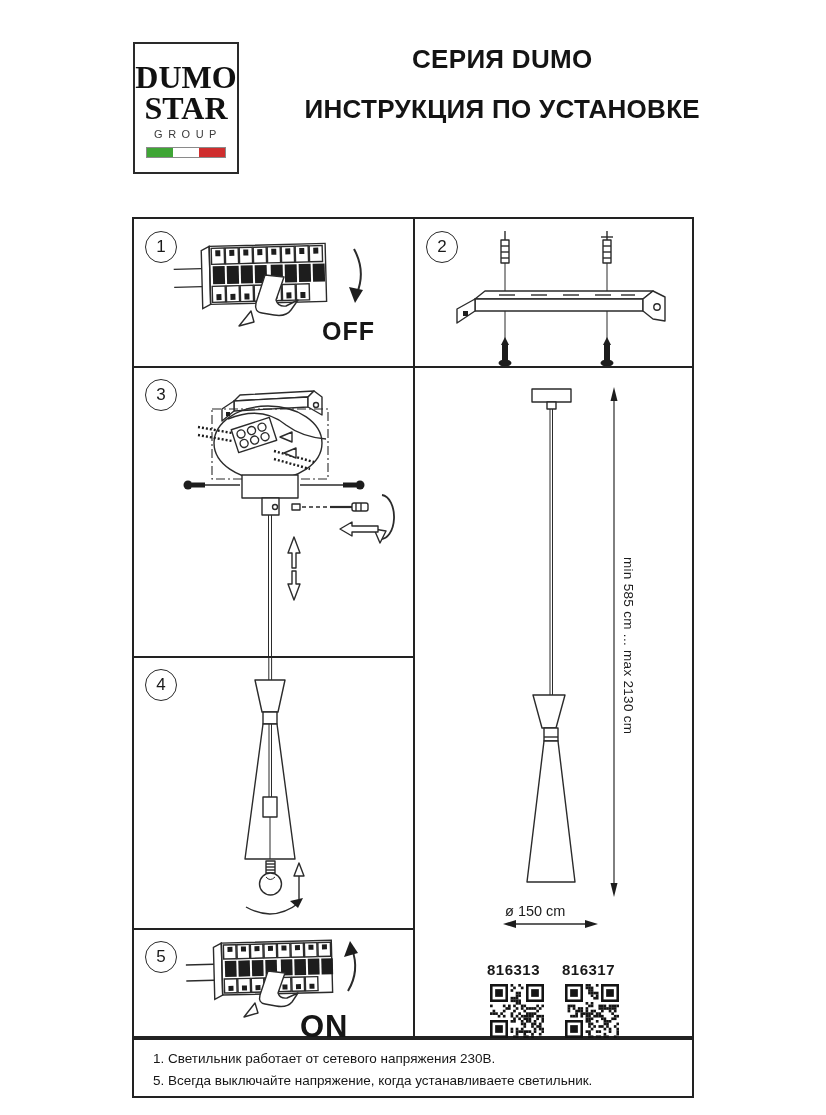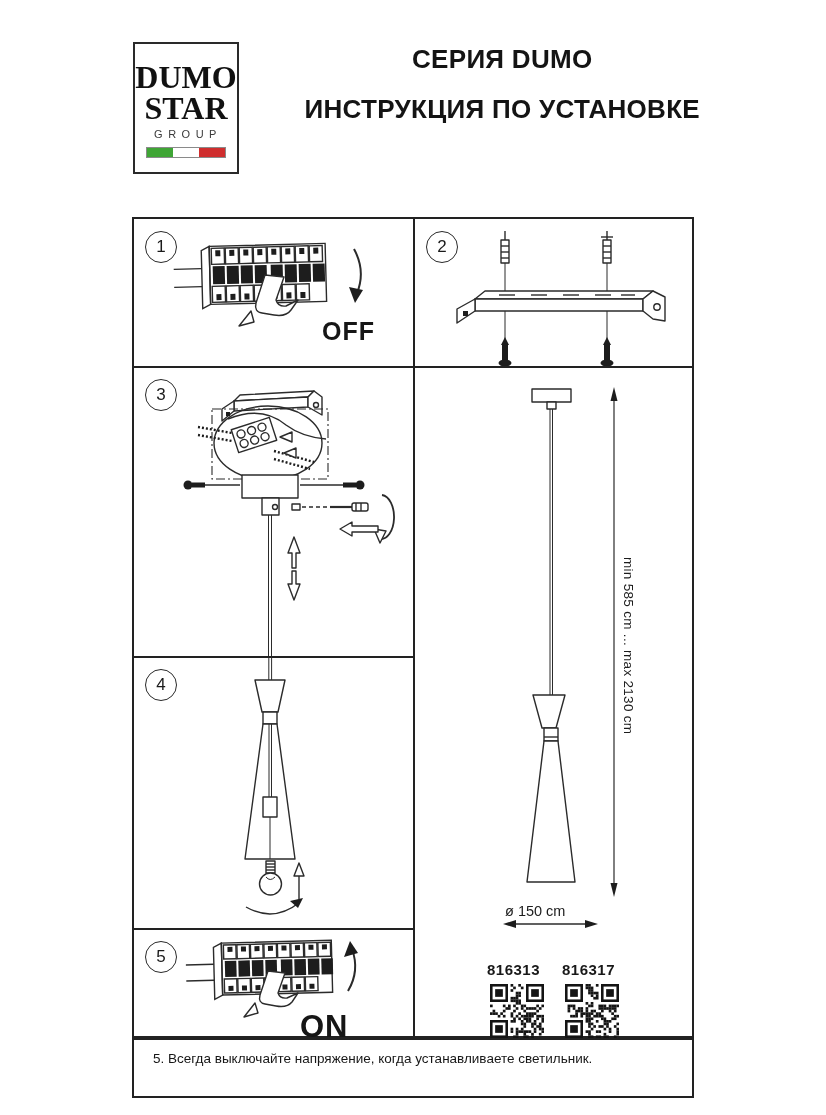--- a/index.html
+++ b/index.html
@@ -636,16 +636,17 @@
             <rect x="69.04761904761905" y="2.380952380952381" width="28.57142857142857" height="28.57142857142857" fill="none" stroke="#141414" stroke-width="4.761904761904762"></rect>
             <rect x="76.19047619047619" y="9.523809523809524" width="14.285714285714285" height="14.285714285714285"></rect>
             <rect x="2.380952380952381" y="69.04761904761905" width="28.57142857142857" height="28.57142857142857" fill="none" stroke="#141414" stroke-width="4.761904761904762"></rect>
             <rect x="9.523809523809524" y="76.19047619047619" width="14.285714285714285" height="14.285714285714285"></rect>
           </svg>
       </div>
     </div>
   </div>
 
   <div class="foot">
+    <div>1. Светильник работает от сетевого напряжения 230В.</div>
     <div>5. Всегда выключайте напряжение, когда устанавливаете светильник.</div>
   </div>
 
 </div>
 
 </body></html>

